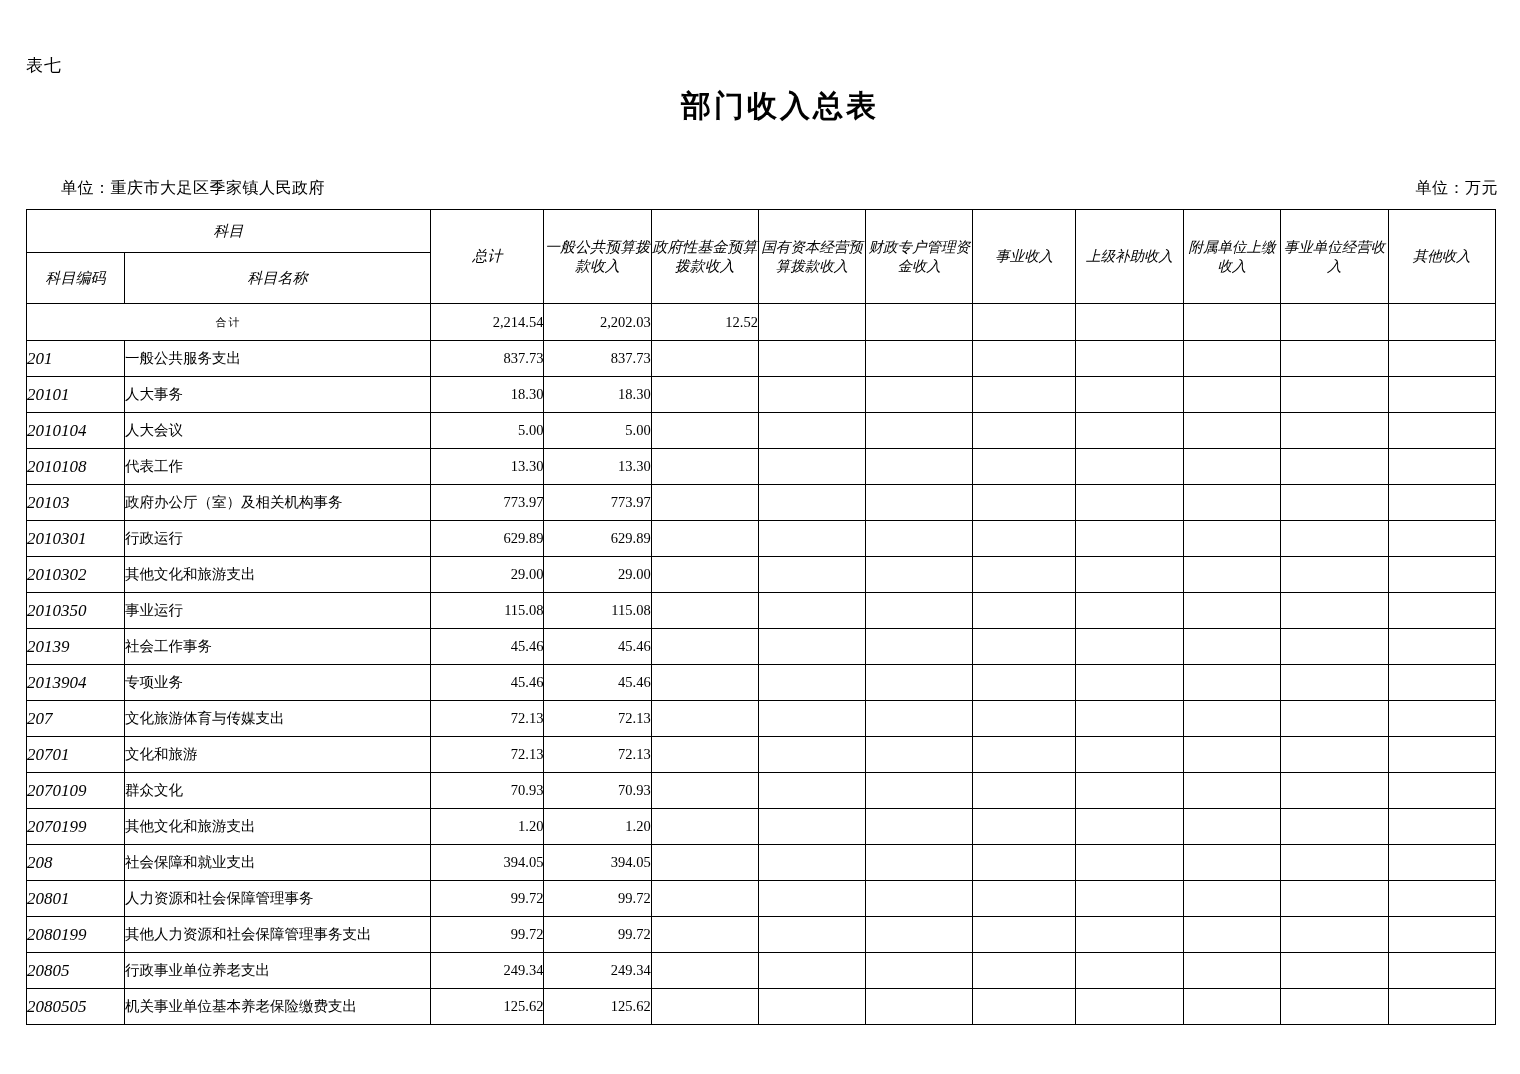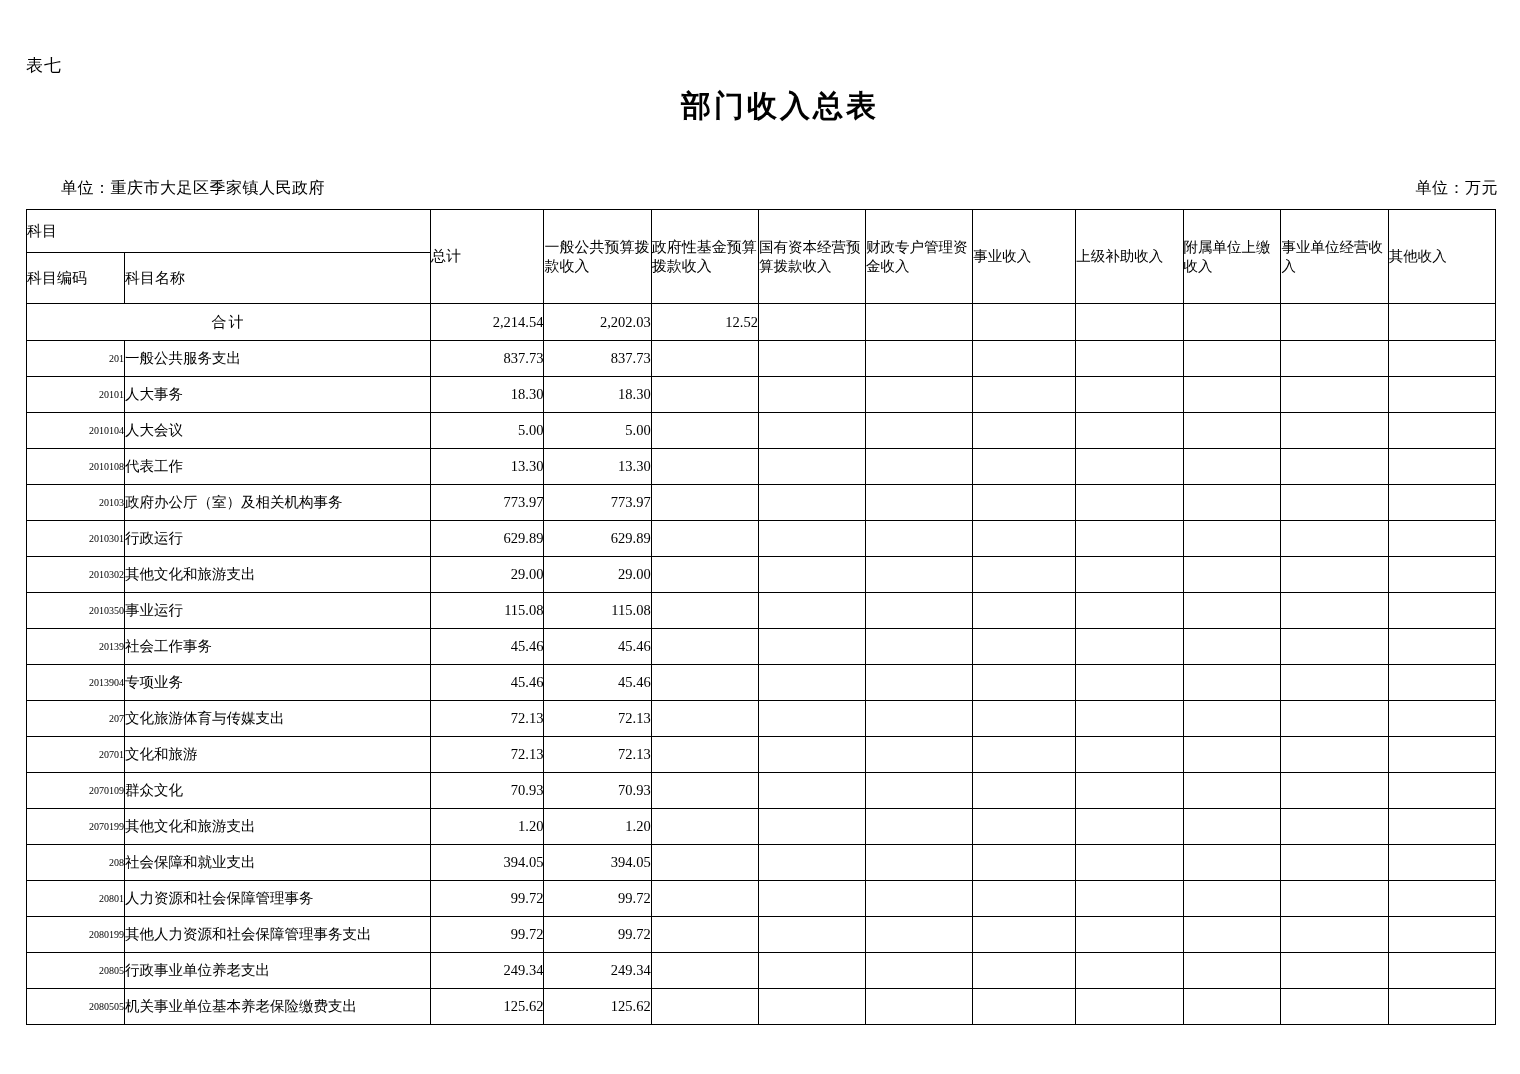--- a/index.html
+++ b/index.html
@@ -66,50 +66,53 @@
     width: 1470px;
     font-size: 14px;
   }
   table.main td, table.main th {
     border: 1px solid #000000;
     padding: 0;
     vertical-align: middle;
     font-weight: normal;
   }
   .hcell {
+    text-align: center;
     line-height: 1.25;
     font-size: 14.5px;
     padding: 3px 2px;
+    font-style: italic;
   }
   .hcell-big {
     font-size: 15px;
   }
   .code-cell {
     padding-left: 8px;
-    font-size: 10px;
-    text-align: right;
+    font-size: 17px;
+    text-align: left;
     height: 35px;
+    font-style: italic;
   }
   .name-cell {
     font-size: 14.5px;
     text-align: left;
     height: 35px;
   }
   .num-cell {
     text-align: right;
     padding-right: 8px;
     font-size: 14.5px;
     height: 35px;
   }
   .total-row td {
     font-weight: bold;
   }
   .total-label {
     text-align: center;
-    font-size: 15px;
+    font-size: 11px;
     letter-spacing: 2px;
   }
   .ind0 { padding-left: 10px; }
   .ind1 { padding-left: 22px; margin-top: 22px; }
   .ind2 { padding-left: 34px; }
   .code-ind0 { padding-left: 8px; }
   .code-ind1 { padding-left: 12px; }
   .code-ind2 { padding-left: 16px; margin-left: 28px; }
 </style>
 </head>

